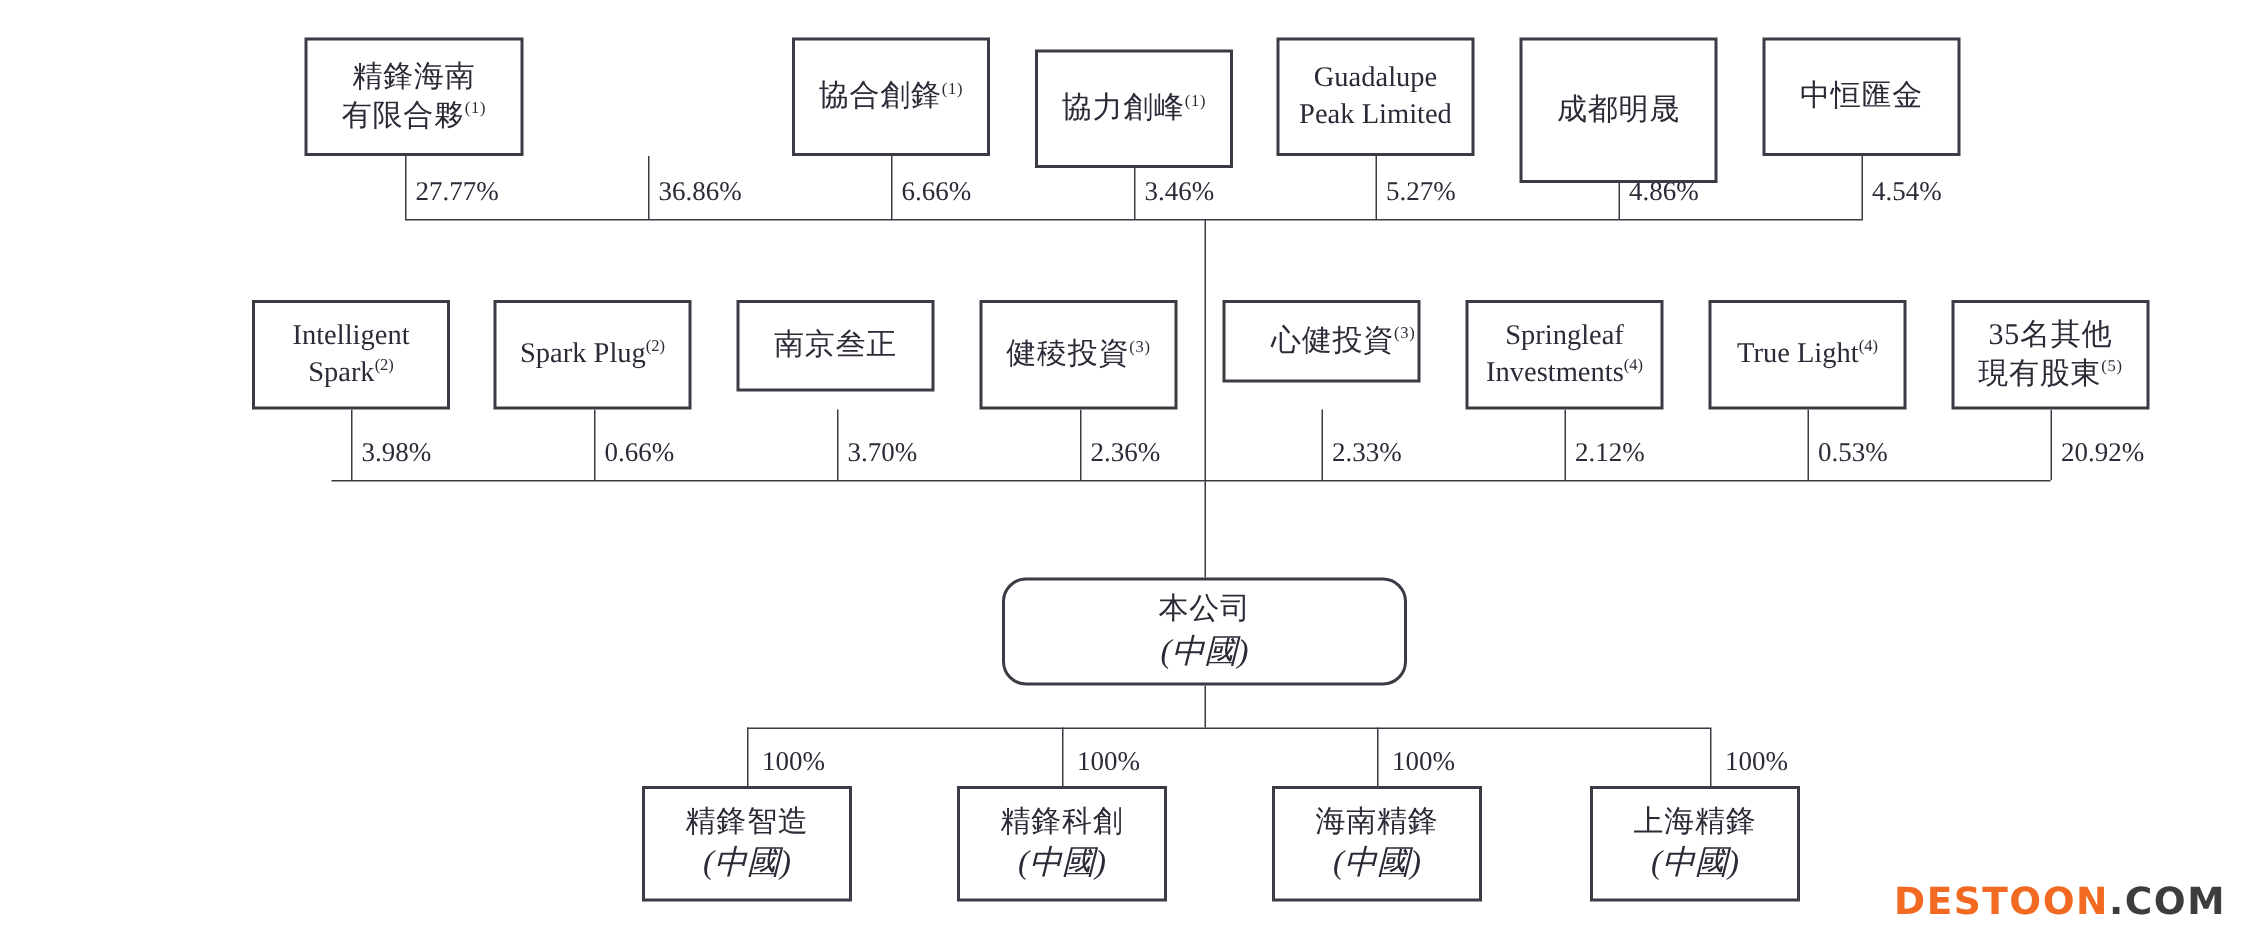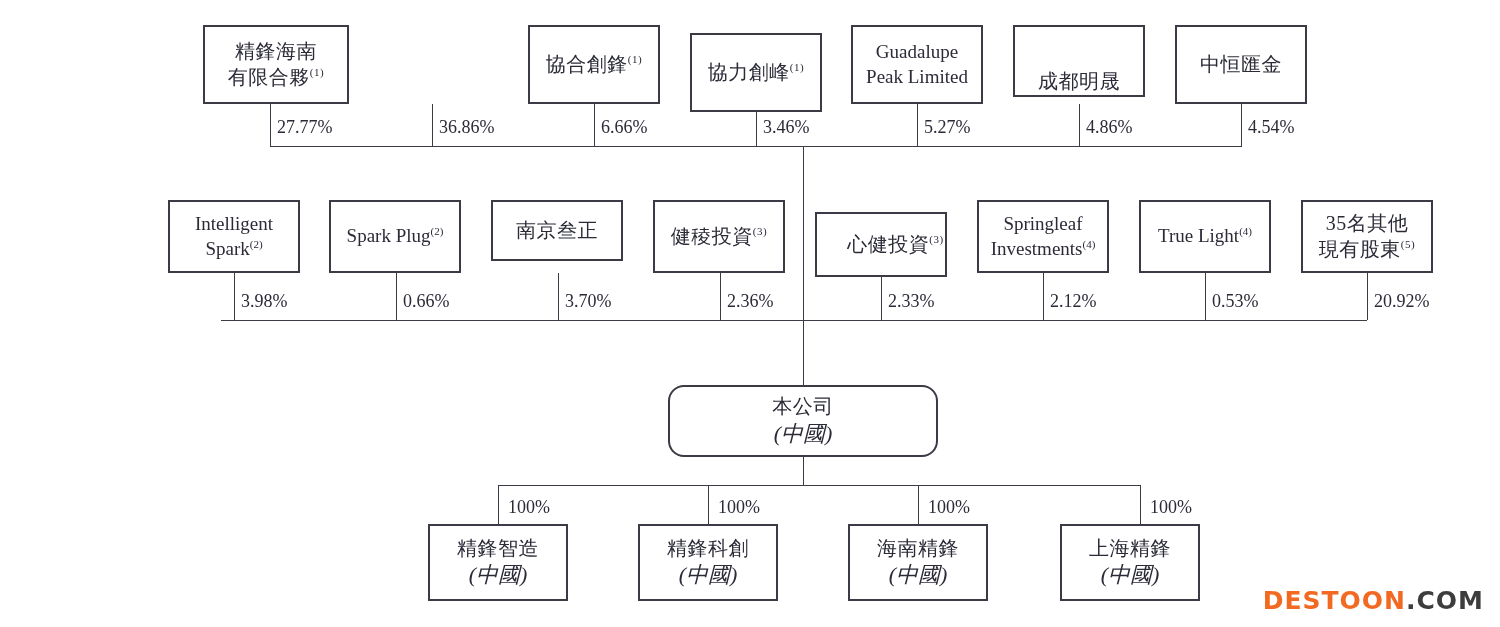--- a/index.html
+++ b/index.html
@@ -117,21 +117,21 @@
     </span>
   </div>
 
   <div class="node" style="left:851px; top:25px; width:132px; height:79px;">
     <span class="inner">
       <span class="l1 en">Guadalupe</span>
       <span class="l2 en">Peak Limited</span>
     </span>
   </div>
 
-  <div class="node" style="left:1013px; top:25px; width:132px; height:72px;align-items:flex-end;">
+  <div class="node" style="left:1013px; top:25px; width:132px; height:97px;">
     <span class="inner">
       <span class="l1 cn">成都明晟</span>
     </span>
   </div>
 
   <div class="node" style="left:1175px; top:25px; width:132px; height:79px;">
     <span class="inner">
       <span class="l1 cn">中恒匯金</span>
     </span>
   </div>
@@ -172,21 +172,21 @@
       <span class="l1 cn">南京叁正</span>
     </span>
   </div>
 
   <div class="node" style="left:653px; top:200px; width:132px; height:73px;">
     <span class="inner">
       <span class="l1 cn"><span>健稜投資</span><span class="sup">(3)</span></span>
     </span>
   </div>
 
-  <div class="node" style="left:815px; top:212px; width:132px; height:65px;padding-left:29px;">
+  <div class="node" style="left:815px; top:200px; width:132px; height:55px;padding-left:29px;">
     <span class="inner">
       <span class="l1 cn"><span>心健投資</span><span class="sup">(3)</span></span>
     </span>
   </div>
 
   <div class="node" style="left:977px; top:200px; width:132px; height:73px;">
     <span class="inner">
       <span class="l1 en">Springleaf</span>
       <span class="l2 en"><span>Investments</span><span class="sup">(4)</span></span>
     </span>

